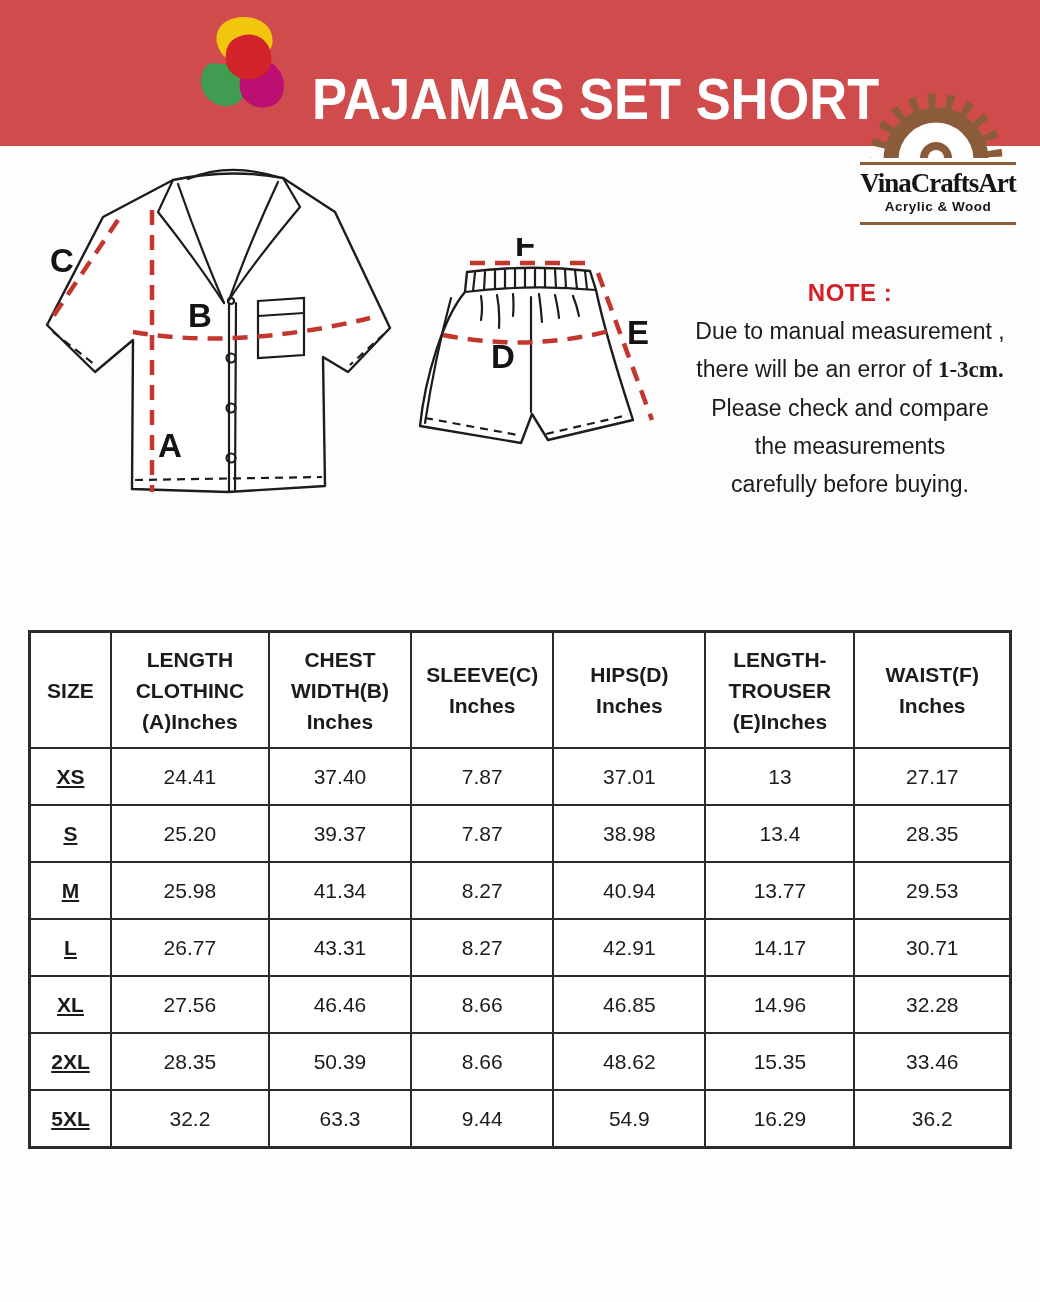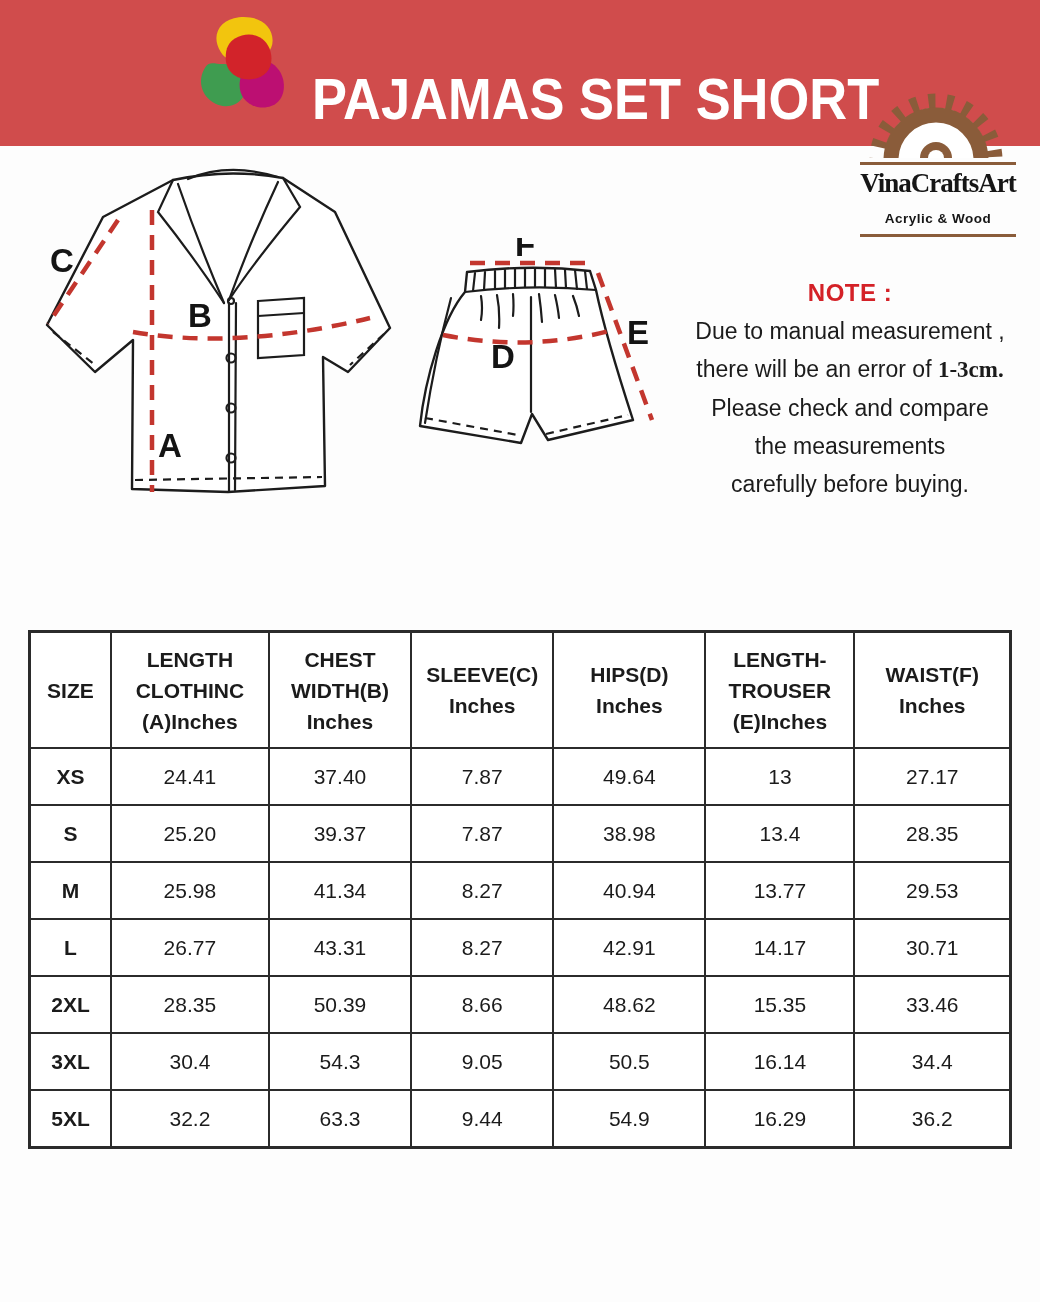--- a/index.html
+++ b/index.html
@@ -11,21 +11,21 @@
   .banner-logo{position:absolute;left:190px;top:8px;width:102px;height:104px;}
   .banner-title{position:absolute;left:312px;top:0;height:121px;display:flex;align-items:center;
     color:#ffffff;font-size:57px;font-weight:800;letter-spacing:0px;white-space:nowrap;
     transform:scaleX(.92);transform-origin:left center;}
 
   
   .brand{position:absolute;left:858px;top:84px;width:160px;text-align:center;z-index:5;}
   .brand-rule{height:3px;background:#8a5c3a;margin:0 2px;}
   .brand-name{font-family:"Liberation Serif",serif;font-weight:700;font-size:27px;color:#161616;
     letter-spacing:-1px;margin-top:2px;line-height:32px;}
-  .brand-tagline{font-weight:700;font-size:13.5px;color:#161616;letter-spacing:.5px;margin:12px 0 8px 0;}
+  .brand-tagline{font-weight:700;font-size:13.5px;color:#161616;letter-spacing:.5px;margin:0 0 8px 0;}
 
   
   .shirt-svg{position:absolute;left:38px;top:162px;}
   .shorts-svg{position:absolute;left:415px;top:238px;}
   .garment{stroke:#1c1c1c;stroke-width:2.4;fill:#ffffff;stroke-linejoin:round;stroke-linecap:round;}
   .garment-line{stroke:#1c1c1c;stroke-width:2.2;fill:none;stroke-linecap:round;}
   .stitch{stroke:#1c1c1c;stroke-width:2.2;fill:none;stroke-dasharray:8 6;}
   .meas{stroke:#c3362e;stroke-width:4.5;fill:none;stroke-dasharray:15 10;stroke-linecap:butt;}
   .meas-label{font-family:"Liberation Sans",sans-serif;font-weight:800;font-size:33px;fill:#141414;}
 
@@ -36,21 +36,21 @@
   .note .b{font-weight:700;font-family:Liberation Serif, serif;}
 
   
   .size-table-wrap{position:absolute;left:28px;top:630px;width:984px;}
   table.size-table{width:100%;border-collapse:collapse;table-layout:fixed;
     border:3px solid #2b2b2b;background:#ffffff;}
   table.size-table th,table.size-table td{border:2px solid #2b2b2b;text-align:center;
     vertical-align:middle;color:#1b1b1b;}
   table.size-table th{height:112px;font-size:21px;font-weight:700;line-height:31px;}
   table.size-table td{height:53px;font-size:21px;font-weight:400;}
-  table.size-table td.size-cell{font-weight:700;}
+  table.size-table td.size-cell{font-weight:700;text-decoration:underline;}
   col.c-size{width:8.3%;}col.c-length{width:16.1%;}col.c-chest{width:14.5%;}
   col.c-sleeve{width:14.5%;}col.c-hips{width:15.5%;}col.c-trouser{width:15.2%;}col.c-waist{width:15.9%;}
 </style>
 </head>
 <body>
 
 <div class="page">
 
   <header class="banner">
     <svg class="banner-logo" viewBox="0 0 100 100">
@@ -190,21 +190,21 @@
               <div>Inches</div>
             </th>
           </tr>
         </thead>
       <tbody>
           <tr>
             <td class="size-cell">XS</td>
             <td>24.41</td>
             <td>37.40</td>
             <td>7.87</td>
-            <td>49.64</td>
+            <td>37.01</td>
             <td>13</td>
             <td>27.17</td>
           </tr>
           <tr>
             <td class="size-cell">S</td>
             <td>25.20</td>
             <td>39.37</td>
             <td>7.87</td>
             <td>38.98</td>
             <td>13.4</td>
@@ -222,38 +222,38 @@
           <tr>
             <td class="size-cell">L</td>
             <td>26.77</td>
             <td>43.31</td>
             <td>8.27</td>
             <td>42.91</td>
             <td>14.17</td>
             <td>30.71</td>
           </tr>
           <tr>
+            <td class="size-cell">XL</td>
+            <td>27.56</td>
+            <td>46.46</td>
+            <td>8.66</td>
+            <td>46.85</td>
+            <td>14.96</td>
+            <td>32.28</td>
+          </tr>
+          <tr>
             <td class="size-cell">2XL</td>
             <td>28.35</td>
             <td>50.39</td>
             <td>8.66</td>
             <td>48.62</td>
             <td>15.35</td>
             <td>33.46</td>
           </tr>
           <tr>
-            <td class="size-cell">3XL</td>
-            <td>30.4</td>
-            <td>54.3</td>
-            <td>9.05</td>
-            <td>50.5</td>
-            <td>16.14</td>
-            <td>34.4</td>
-          </tr>
-          <tr>
             <td class="size-cell">5XL</td>
             <td>32.2</td>
             <td>63.3</td>
             <td>9.44</td>
             <td>54.9</td>
             <td>16.29</td>
             <td>36.2</td>
           </tr>
         </tbody>
     </table>

